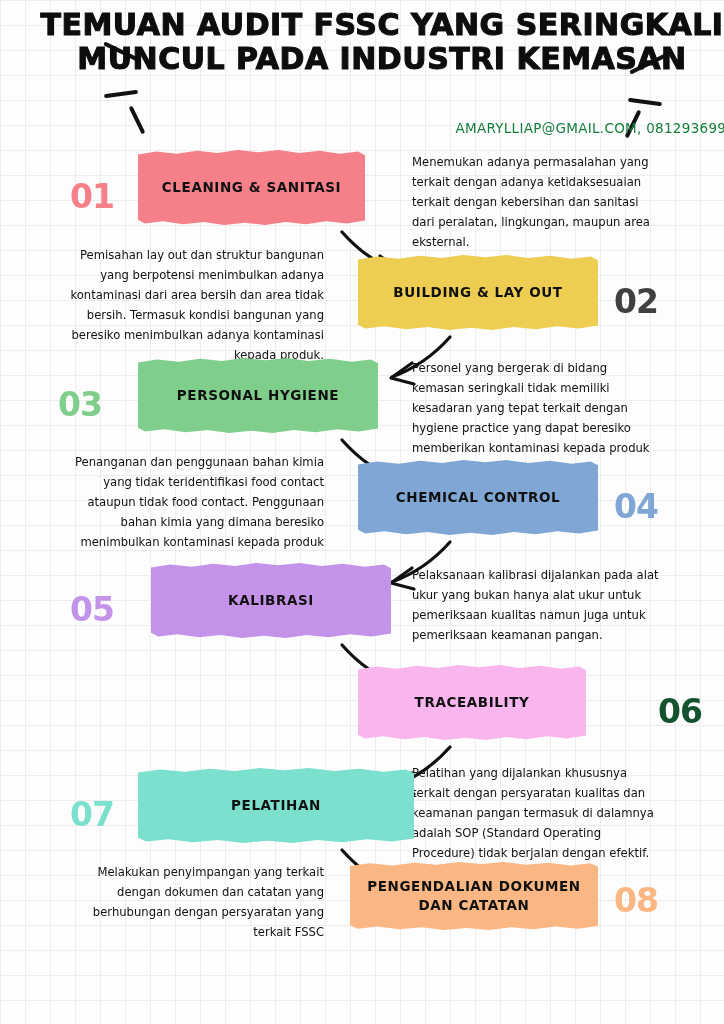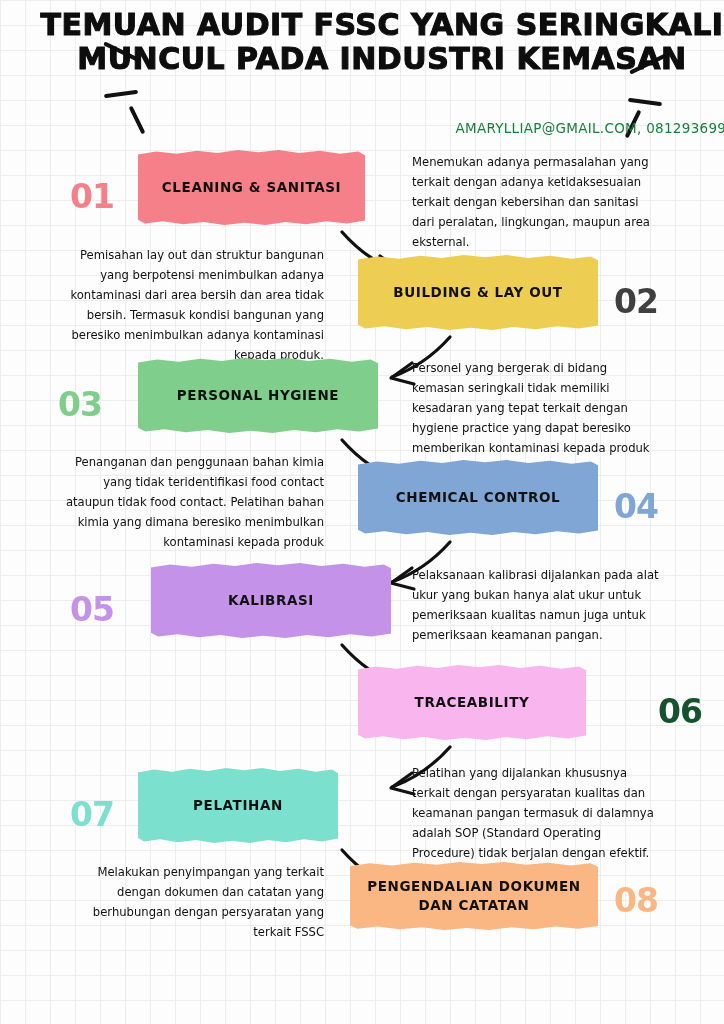--- a/index.html
+++ b/index.html
@@ -154,21 +154,21 @@
       <path d="M44 28 L64 43 L42 49" stroke="#111" stroke-width="3.2" fill="none" stroke-linecap="round" stroke-linejoin="round"></path>
     </svg>
   </div>
 
   <div class="row" style="top:460px; height:110px;">
     <div class="numbox" style="left:614px; top:30px; color:#7FA6D4;">04</div>
     <div class="label" style="left:358px; top:0px; width:240px; height:75px;">
       <div class="blob" style="background:#7FA6D4;"></div>
       <span class="lbltext">CHEMICAL CONTROL</span>
     </div>
-    <div class="desc left" style="left:62px; top:-8px; width:262px;">Penanganan dan penggunaan bahan kimia yang tidak teridentifikasi food contact ataupun tidak food contact. Pelatihan bahan kimia yang dimana beresiko menimbulkan kontaminasi kepada produk</div>
+    <div class="desc left" style="left:62px; top:-8px; width:262px;">Penanganan dan penggunaan bahan kimia yang tidak teridentifikasi food contact ataupun tidak food contact. Penggunaan bahan kimia yang dimana beresiko menimbulkan kontaminasi kepada produk</div>
     <svg class="arrow" style="left:378px; top:78px;" width="80" height="58" viewBox="0 0 80 58">
       <path d="M72 4 C56 22, 36 36, 14 44" stroke="#111" stroke-width="3.2" fill="none" stroke-linecap="round"></path>
       <path d="M34 30 L13 45 L36 51" stroke="#111" stroke-width="3.2" fill="none" stroke-linecap="round" stroke-linejoin="round"></path>
     </svg>
   </div>
 
   <div class="row" style="top:563px; height:110px;">
     <div class="numbox" style="left:70px; top:30px; color:#C492E8;">05</div>
     <div class="label" style="left:138px; top:0px; width:240px; height:75px;margin-left:13px;">
       <div class="blob" style="background:#C492E8;"></div>
@@ -188,21 +188,21 @@
       <span class="lbltext">TRACEABILITY</span>
     </div>
     <svg class="arrow" style="left:378px; top:78px;" width="80" height="58" viewBox="0 0 80 58">
       <path d="M72 4 C56 22, 36 36, 14 44" stroke="#111" stroke-width="3.2" fill="none" stroke-linecap="round"></path>
       <path d="M34 30 L13 45 L36 51" stroke="#111" stroke-width="3.2" fill="none" stroke-linecap="round" stroke-linejoin="round"></path>
     </svg>
   </div>
 
   <div class="row" style="top:768px; height:110px;">
     <div class="numbox" style="left:70px; top:30px; color:#7CE0CE;">07</div>
-    <div class="label" style="left:138px; top:0px; width:200px; height:75px;">
+    <div class="label" style="left:138px; top:0px; width:276px; height:75px;">
       <div class="blob" style="background:#7CE0CE;"></div>
       <span class="lbltext">PELATIHAN</span>
     </div>
     <div class="desc right" style="left:412px; top:-5px; width:252px;">Pelatihan yang dijalankan khususnya terkait dengan persyaratan kualitas dan keamanan pangan termasuk di dalamnya adalah SOP (Standard Operating Procedure) tidak berjalan dengan efektif.</div>
     <svg class="arrow" style="left:336px; top:78px;" width="80" height="58" viewBox="0 0 80 58">
       <path d="M6 4 C22 22, 40 36, 62 42" stroke="#111" stroke-width="3.2" fill="none" stroke-linecap="round"></path>
       <path d="M44 28 L64 43 L42 49" stroke="#111" stroke-width="3.2" fill="none" stroke-linecap="round" stroke-linejoin="round"></path>
     </svg>
   </div>
 

